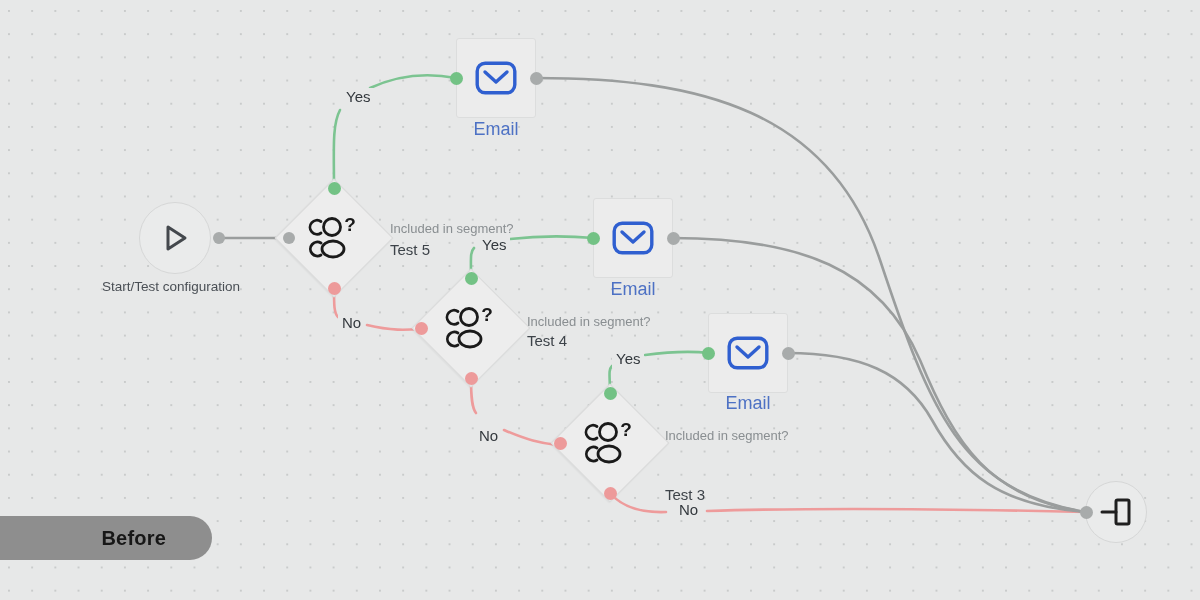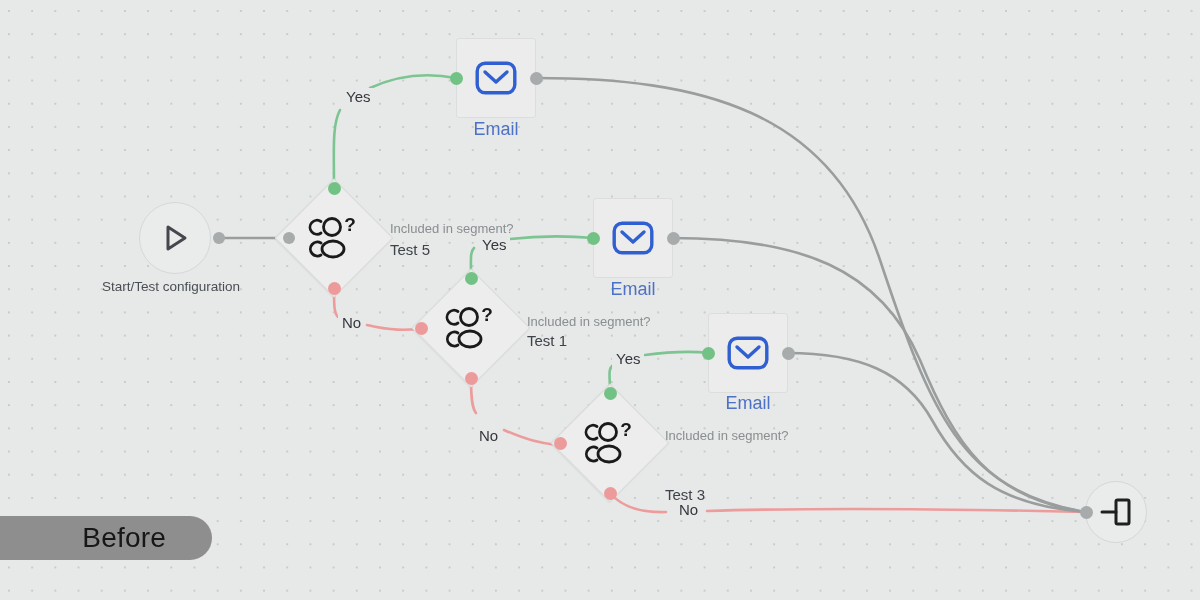--- a/index.html
+++ b/index.html
@@ -133,22 +133,22 @@
     height: 44px;
     background: #8e8e8e;
     border-radius: 0 22px 22px 0;
     display: flex;
     align-items: center;
     justify-content: flex-end;
     padding-right: 46px;
     box-sizing: border-box;
   }
   .before-badge span {
-    font-size: 28px;
-    font-weight: normal;
+    font-size: 20px;
+    font-weight: bold;
     color: #171717;
     letter-spacing: 0.2px;
   }
 </style>
 </head>
 <body>
 
 <div id="canvas">
 
   <svg id="edges" viewBox="0 0 1200 600" xmlns="http://www.w3.org/2000/svg">
@@ -219,21 +219,21 @@
         <ellipse cx="25" cy="33" rx="11" ry="8"></ellipse>
         <path d="M 13 27 A 7 7 0 1 0 13 39"></path>
       </g>
       <text x="42" y="15" font-family="Liberation Sans, sans-serif" font-size="19" font-weight="bold" fill="#1a1a1a" text-anchor="middle">?</text>
     </svg>
   </div>
   <div class="port port-green" style="left:465px; top:272px; width:13px; height:13px;"></div>
   <div class="port port-red" style="left:465px; top:372px; width:13px; height:13px;"></div>
   <div class="port port-red" style="left:415px; top:322px; width:13px; height:13px;"></div>
   <div class="decision-sub" style="left:527px; top:314px;">Included in segment?</div>
-  <div class="decision-title" style="left:527px; top:332px;">Test 1</div>
+  <div class="decision-title" style="left:527px; top:332px;">Test 4</div>
   <div class="edge-label" style="left:478px; top:236px;">Yes</div>
   <div class="edge-label" style="left:475px; top:427px;">No</div>
 
   <div class="node decision-node" style="left:568px; top:401px;"></div>
   <div class="decision-icon" style="left:568px; top:401px;">
     <svg width="52" height="44" viewBox="0 0 52 44">
       <g fill="none" stroke="#1a1a1a" stroke-width="2.8" stroke-linecap="round">
         <circle cx="24" cy="11" r="8.5"></circle>
         <path d="M 13 5.5 A 7 7 0 1 0 13 17"></path>
         <ellipse cx="25" cy="33" rx="11" ry="8"></ellipse>

